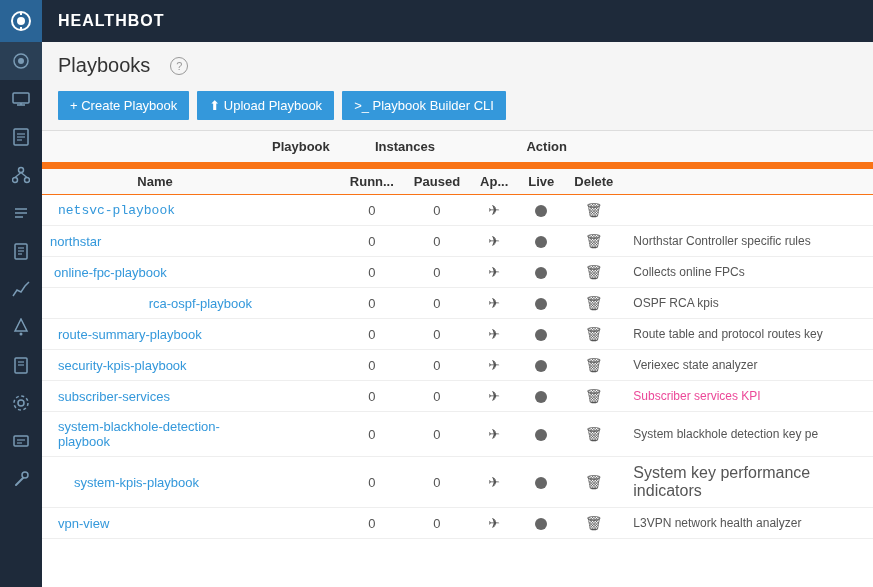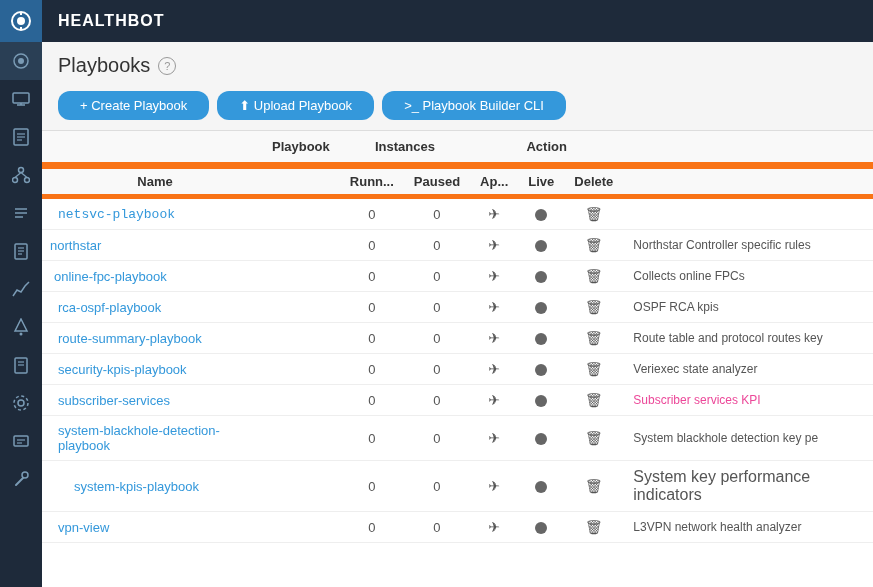--- a/index.html
+++ b/index.html
@@ -65,21 +65,21 @@
       overflow: hidden;
       display: flex;
       flex-direction: column;
     }
 
     .page-header {
       background: #f5f5f5;
       padding: 12px 16px 8px 16px;
       display: flex;
       align-items: center;
-      gap: 8px;
+      gap: 20px;
     }
     .page-title {
       font-size: 20px;
       font-weight: 500;
       color: #333;
     }
     .help-icon {
       width: 18px;
       height: 18px;
       border-radius: 50%;
@@ -91,23 +91,23 @@
       font-size: 11px;
       cursor: pointer;
     }
 
     .toolbar {
       padding: 6px 16px 10px 16px;
       display: flex;
       gap: 8px;
     }
     .btn {
-      padding: 7px 22px;
+      padding: 7px 12px;
       border: none;
-      border-radius: 12px;
+      border-radius: 1px;
       font-size: 13px;
       cursor: pointer;
       display: flex;
       align-items: center;
       gap: 6px;
       font-weight: 500;
     }
     .btn-primary {
       background: #3498db;
       color: white;
@@ -150,21 +150,21 @@
     td.left { text-align: left; }
     td a {
       color: #3498db;
       text-decoration: none;
     }
 
     .header-group {
       border-bottom: 7px solid #f97316;
     }
     .subheader-row th {
-      border-bottom: 5px solid #f97316;
+      border-bottom: 1px solid #f97316;
       padding: 5px 10px;
     }
   </style>
 </head>
 <body>
 
 <div class="sidebar">
   <div class="sidebar-logo">
     <svg width="22" height="22" viewBox="0 0 22 22" fill="none">
       <circle cx="11" cy="11" r="9" stroke="white" stroke-width="2" fill="none"></circle>
@@ -324,21 +324,21 @@
               <td class="left" style="padding-left: 12px;"><a href="#">online-fpc-playbook</a></td>
               <td></td>
               <td>0</td>
               <td>0</td>
               <td><span style="cursor:pointer; font-size:14px; color:#555;">✈</span></td>
               <td><span style="display:inline-block; width:12px; height:12px; border-radius:50%; background:#666; vertical-align:middle;"></span></td>
               <td><span style="cursor:pointer; font-size:14px; color:#555;">🗑</span></td>
               <td class="left" style="color: rgb(85, 85, 85); font-size: 12px;">Collects online FPCs</td>
             </tr>
             <tr>
-              <td class="left" style="padding-left: 16px;"><a href="#">rca-ospf-playbook</a></td>
+              <td class="left" style="padding-left: 16px; text-align: right;"><a href="#">rca-ospf-playbook</a></td>
               <td></td>
               <td>0</td>
               <td>0</td>
               <td><span style="cursor:pointer; font-size:14px; color:#555;">✈</span></td>
               <td><span style="display:inline-block; width:12px; height:12px; border-radius:50%; background:#666; vertical-align:middle;"></span></td>
               <td><span style="cursor:pointer; font-size:14px; color:#555;">🗑</span></td>
               <td class="left" style="color: rgb(85, 85, 85); font-size: 12px;">OSPF RCA kpis</td>
             </tr>
             <tr>
               <td class="left" style="padding-left: 16px;"><a href="#">route-summary-playbook</a></td>

